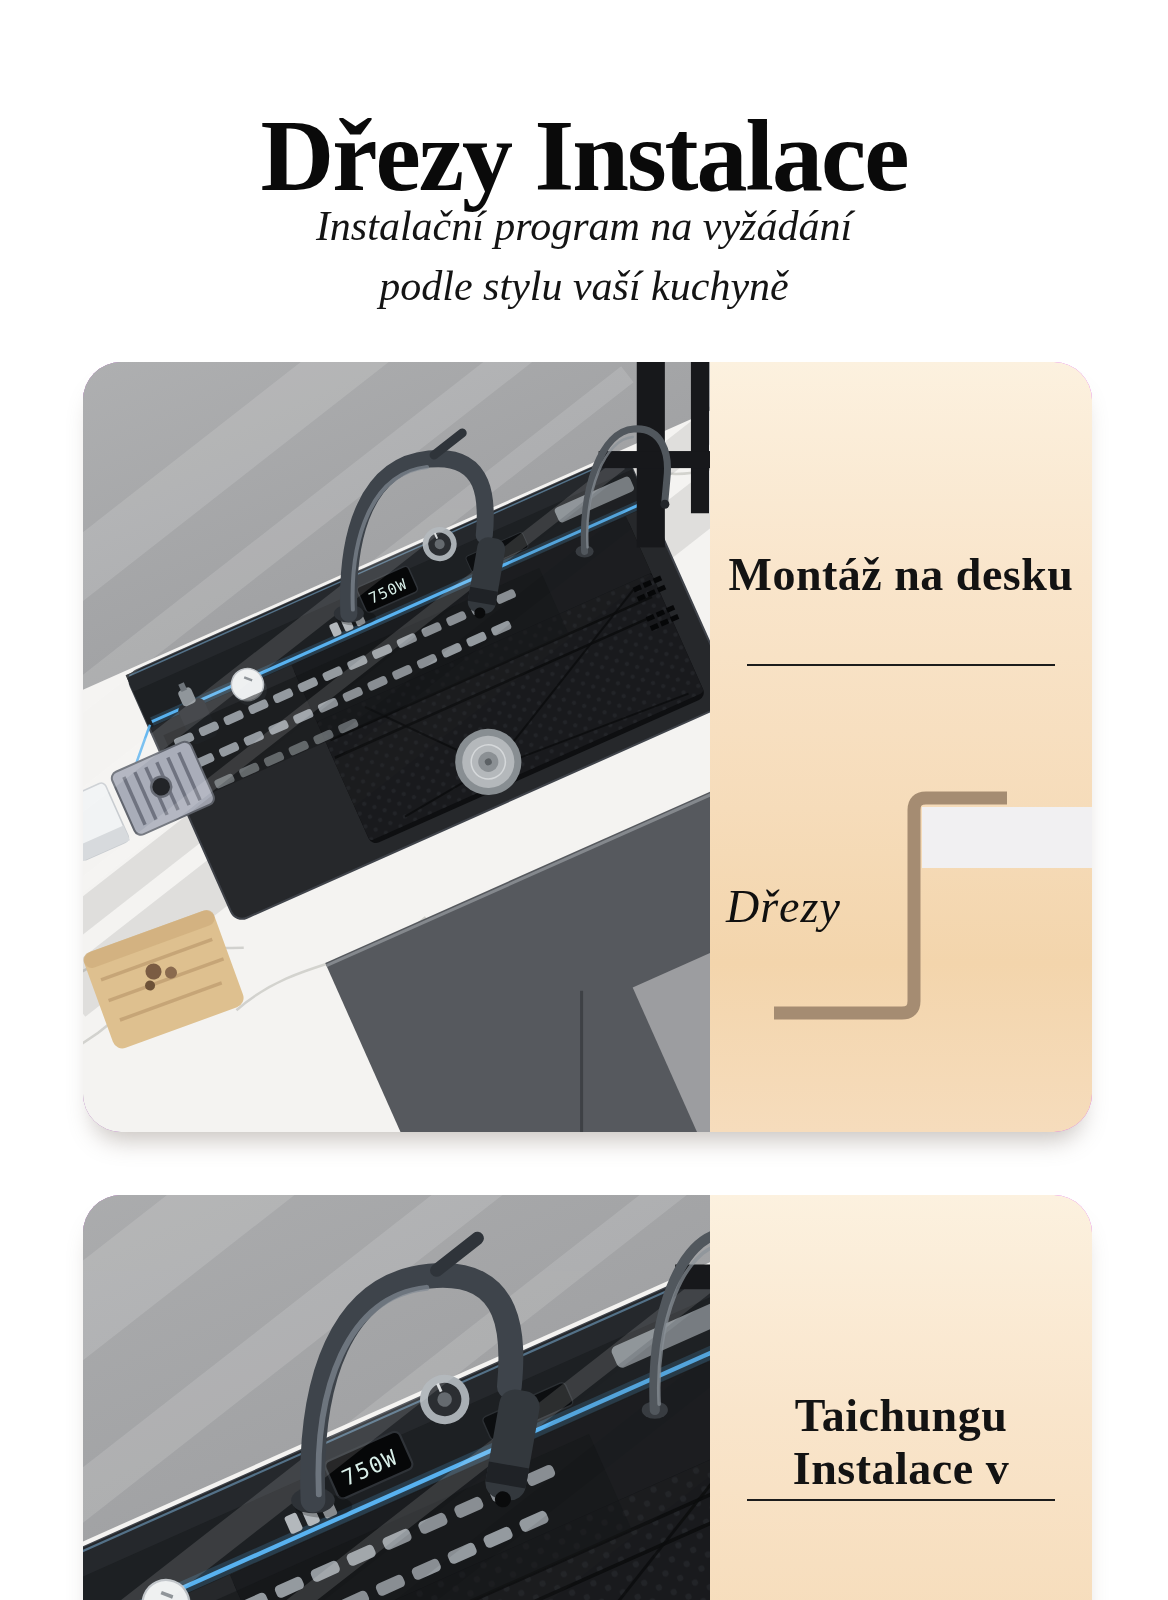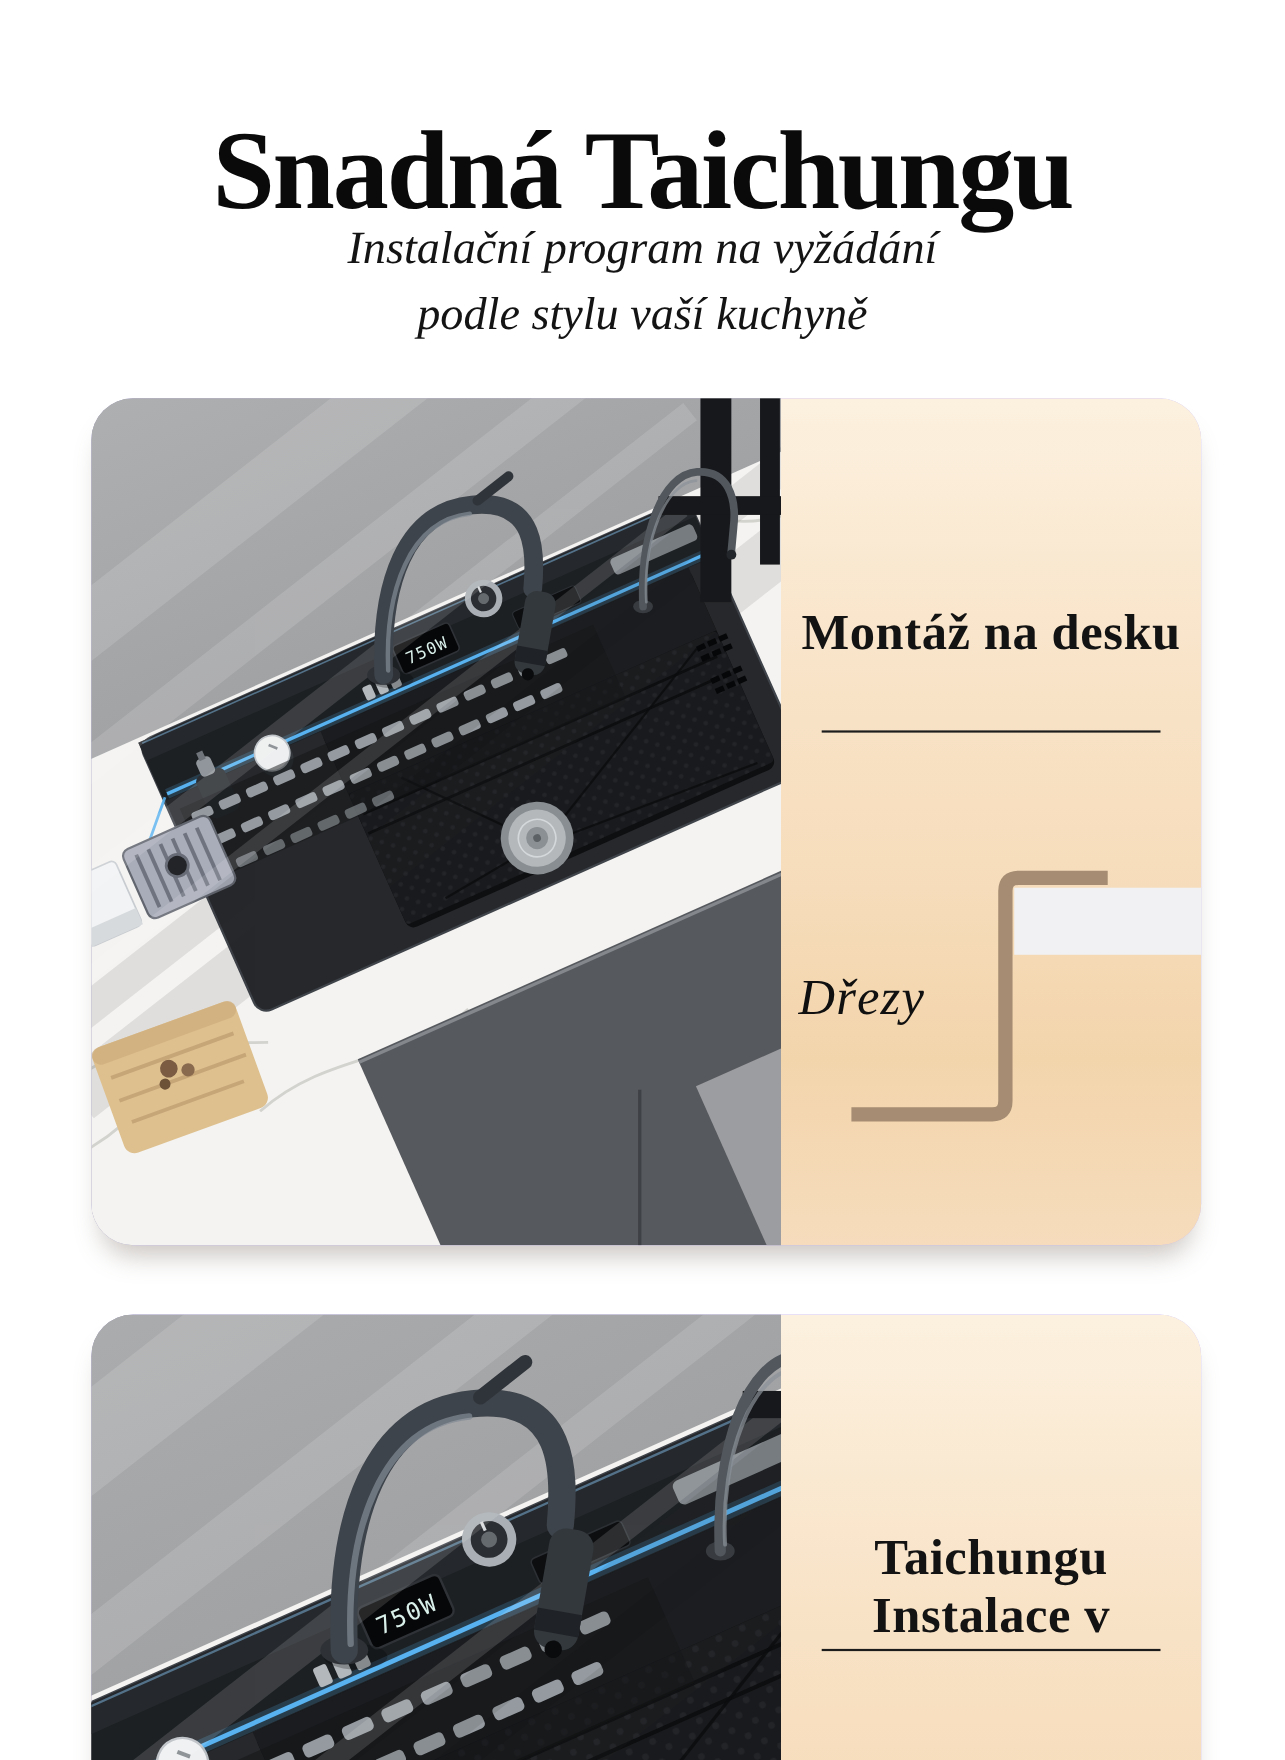--- a/index.html
+++ b/index.html
@@ -7,21 +7,21 @@
         font-family:"Liberation Serif","DejaVu Serif",serif;}
 
   
   .title{position:absolute;top:34px;left:0;width:100%;text-align:center;
          font-weight:700;font-size:102px;line-height:1.05;letter-spacing:-2px;color:#0a0a0a;}
   .subtitle{position:absolute;top:196px;left:0;width:100%;text-align:center;
             font-style:italic;font-size:42px;line-height:60px;color:#141414;}
 
   
   .card{position:absolute;left:83px;width:1009px;height:770px;border-radius:38px;overflow:hidden;
-        background:#c4b5fd;display:flex;box-shadow:0 18px 24px -10px rgba(110,98,86,.38);}
+        background:#d946ef;display:flex;box-shadow:0 18px 24px -10px rgba(110,98,86,.38);}
   .card-1{top:362px;}
   .card-2{top:1195px;}
   .photo{position:relative;width:627px;height:770px;flex:none;background:#a7a8aa;}
   .photo svg{display:block;width:627px;height:770px;}
   .panel{position:relative;flex:1;
          background:linear-gradient(180deg,#fcf1df 0%,#f9e5cb 28%,#f6dcba 58%,#f3d5ac 78%,#f6dcbc 100%);}
 
   .panel-heading{position:absolute;left:0;right:0;text-align:center;
                  font-weight:700;font-size:46px;color:#131313;letter-spacing:.5px;}
   .card-1 .panel-heading{top:148px;}
@@ -236,21 +236,21 @@
         <path d="M500,190 C497,126 517,70 549,68 C577,66 585,92 582,118 L580,140" stroke="#51575d" stroke-width="7" fill="none" stroke-linecap="round"></path>
         <path d="M503,186 C500,130 520,78 548,76" stroke="#8a9199" stroke-width="2.5" fill="none" opacity=".7" stroke-linecap="round"></path>
         <circle cx="580" cy="143" r="4.5" fill="#23262a"></circle>
       </g>
     </g>
   </defs>
 </svg>
 
 <div class="page">
 
-  <h1 class="title">Snadná Taichungu</h1>
+  <h1 class="title">Dřezy Instalace</h1>
   <div class="subtitle">
     <span>Instalační program na vyžádání</span><br>
     <span>podle stylu vaší kuchyně</span>
   </div>
 
   <section class="card card-1">
     <div class="photo">
       <svg viewBox="0 0 625 770" preserveAspectRatio="xMidYMid slice">
         <use href="#sinkScene"></use>
       </svg>

